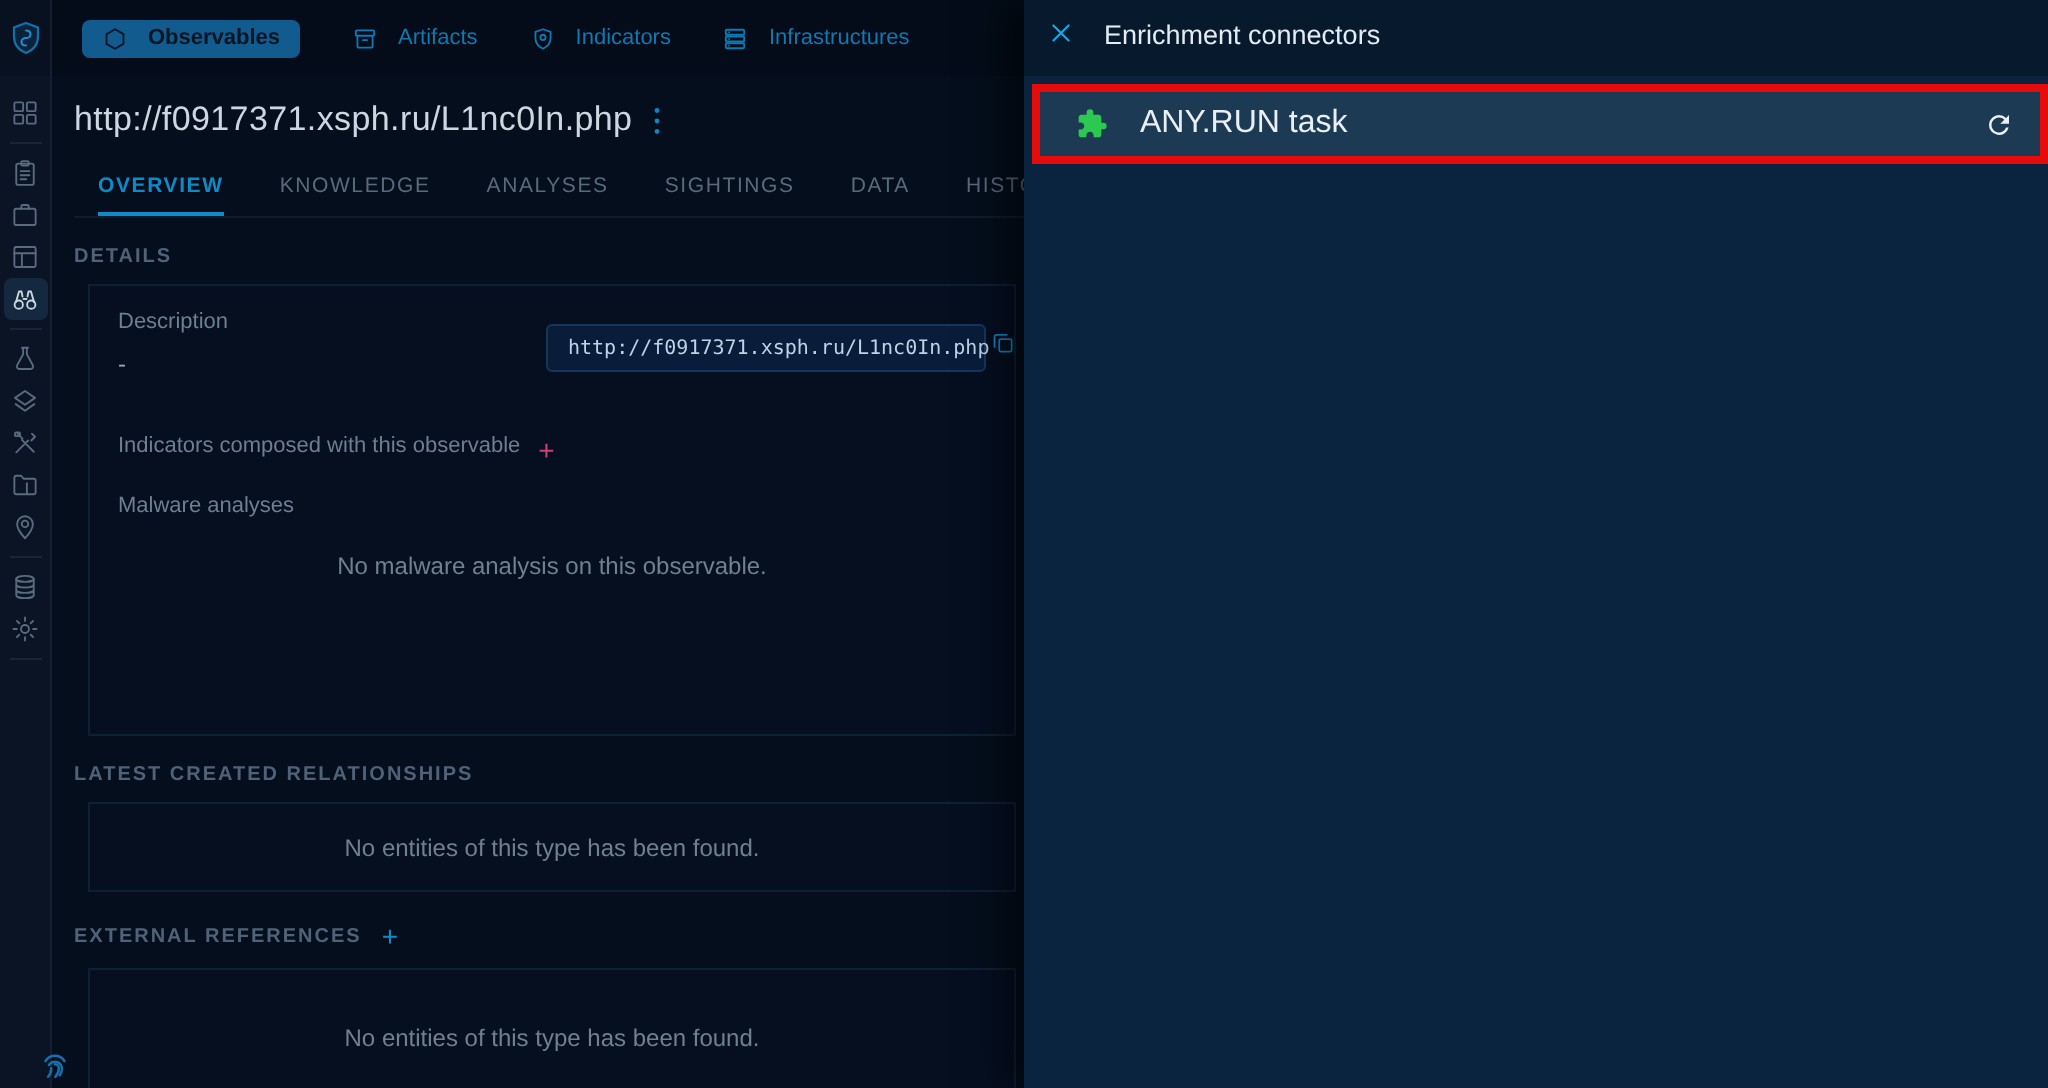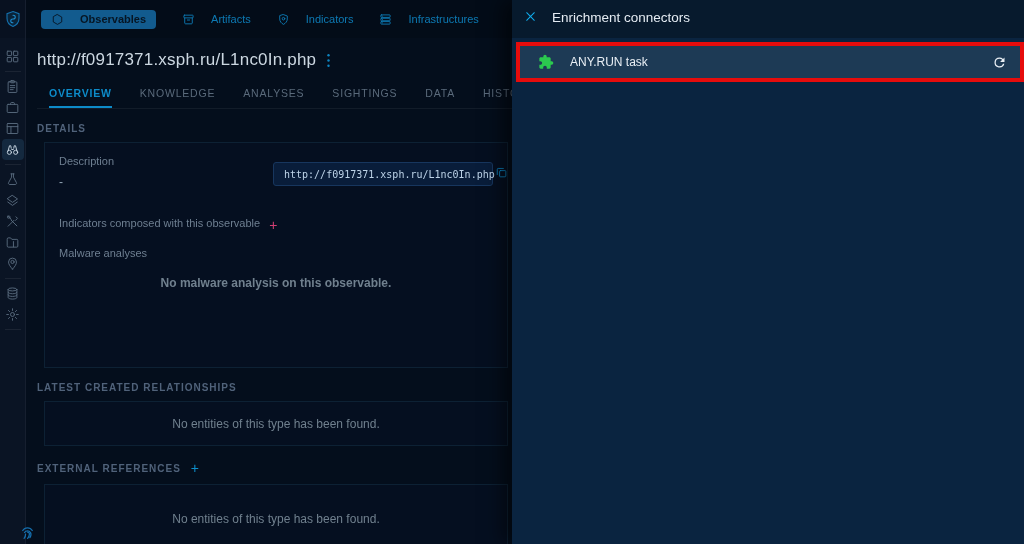--- a/index.html
+++ b/index.html
@@ -19,21 +19,21 @@
                    stroke-width:1.5; stroke-linecap:round; stroke-linejoin:round; }
   .side-item.active { background:#14293f; }
   .side-item.active svg { stroke:#c9d6e2; }
   .side-div { width:16px; height:1px; background:rgba(255,255,255,0.07); margin:4px 0; }
   .filigran { position:absolute; left:18px; bottom:2px; width:19px; height:19px; z-index:4; }
   .filigran svg { width:19px; height:19px; stroke:#156fae; fill:none; stroke-width:1.6; stroke-linecap:round; }
 
   
   .topbar { position:absolute; left:26px; top:0; width:998px; height:38px;
             background:#030c18; display:flex; align-items:center; z-index:1; }
-  .nav-item { display:flex; align-items:center; gap:16px; margin-left:26px;
+  .nav-item { display:flex; align-items:center; gap:10px; margin-left:26px;
               color:#0d7ab4; font-size:11px; font-weight:500; cursor:pointer; }
   .nav-item svg { width:13px; height:13px; stroke:#0d7ab4; fill:none; stroke-width:1.7;
                   stroke-linecap:round; stroke-linejoin:round; }
   .nav-item.active { margin-left:15px; background:#125b8e; color:#061523;
                      padding:3px 10px; border-radius:4px; font-weight:700; }
   .nav-item.active svg { stroke:#061523; }
 
   
   .main { position:absolute; left:26px; top:38px; width:998px; height:506px;
           background:#040e1c; padding-left:11px; z-index:1; }
@@ -63,39 +63,39 @@
   .value-chip { margin-top:7px; width:220px; height:24px; background:#091d3a;
                 border:1px solid #17365e; border-radius:3px; display:flex;
                 align-items:center; padding:0 8px 0 10px; cursor:pointer; }
   .value-chip .mono { font-family:"DejaVu Sans Mono", monospace; font-size:10px;
                       color:#bdd3e8; flex:1; white-space:nowrap; }
   .copy-ic svg { width:13px; height:13px; stroke:#0d86c3; fill:none; stroke-width:1.6;
                  stroke-linecap:round; stroke-linejoin:round; }
   .ind-row { display:flex; align-items:flex-start; margin-top:28px; }
   .malware-label { margin-top:14px; }
   .empty-center { text-align:center; font-size:12px; color:#70808e; }
-  .details-card .empty-center { margin-top:17px;font-weight:bold; }
+  .details-card .empty-center { margin-top:17px; }
 
   .rel-card { margin-top:8px; height:45px; display:flex; align-items:center; justify-content:center; }
   .ref-card { margin-top:8px; height:69px; display:flex; align-items:center; justify-content:center; }
 
   
   .drawer { position:absolute; left:512px; top:0; width:512px; height:544px;
             background:#0a2440; z-index:5; box-shadow:-10px 0 18px rgba(0,0,0,0.5); }
   .drawer-head { height:38px; background:#071a2d; display:flex; align-items:flex-start; padding:10px 12px; }
   .close-x { cursor:pointer; display:flex; }
   .close-x svg { width:13px; height:13px; stroke:#0fadee; stroke-width:1.9; stroke-linecap:round; }
   .drawer-title { color:#e4ebf2; font-size:13.5px; font-weight:500; margin-left:15px; }
 
   .annotation { position:absolute; top:42px; left:4px; right:0; height:40px;
                 border:4px solid #e60c0c; display:flex; align-items:center; }
   .conn-row { flex:1; height:32px; background:#1d3a55; display:flex; align-items:center;
               padding:0 13px 0 18px; cursor:pointer; }
   .conn-row svg.puzzle { width:16px; height:16px; fill:#2bc94f; }
-  .conn-name { color:#e9eff5; font-size:12px; font-weight:500; margin-left:16px; flex:1; }
+  .conn-name { color:#e9eff5; font-size:16px; font-weight:500; margin-left:16px; flex:1; }
   .refresh-btn { cursor:pointer; display:flex; }
   .refresh-btn svg { width:15px; height:15px; fill:#e9eff5; }
 </style>
 </head>
 <body>
 
 <div class="root">
 
   <div class="sidebar">
     <div class="logo-box">

